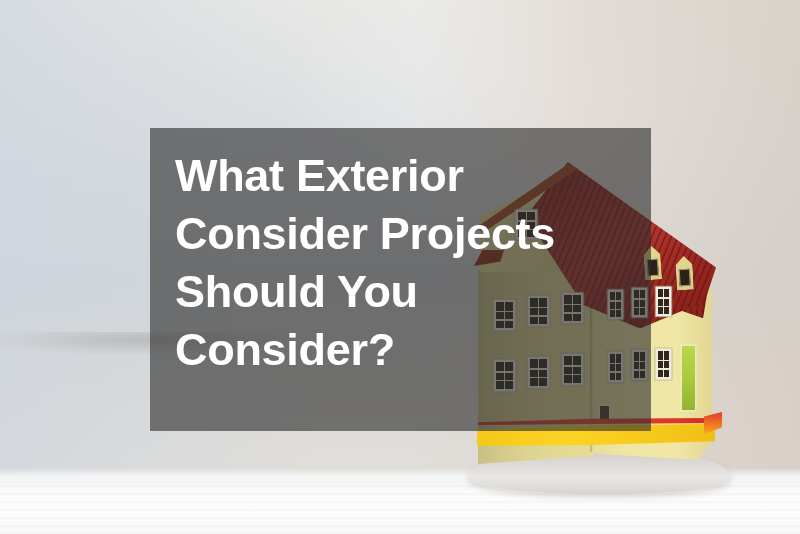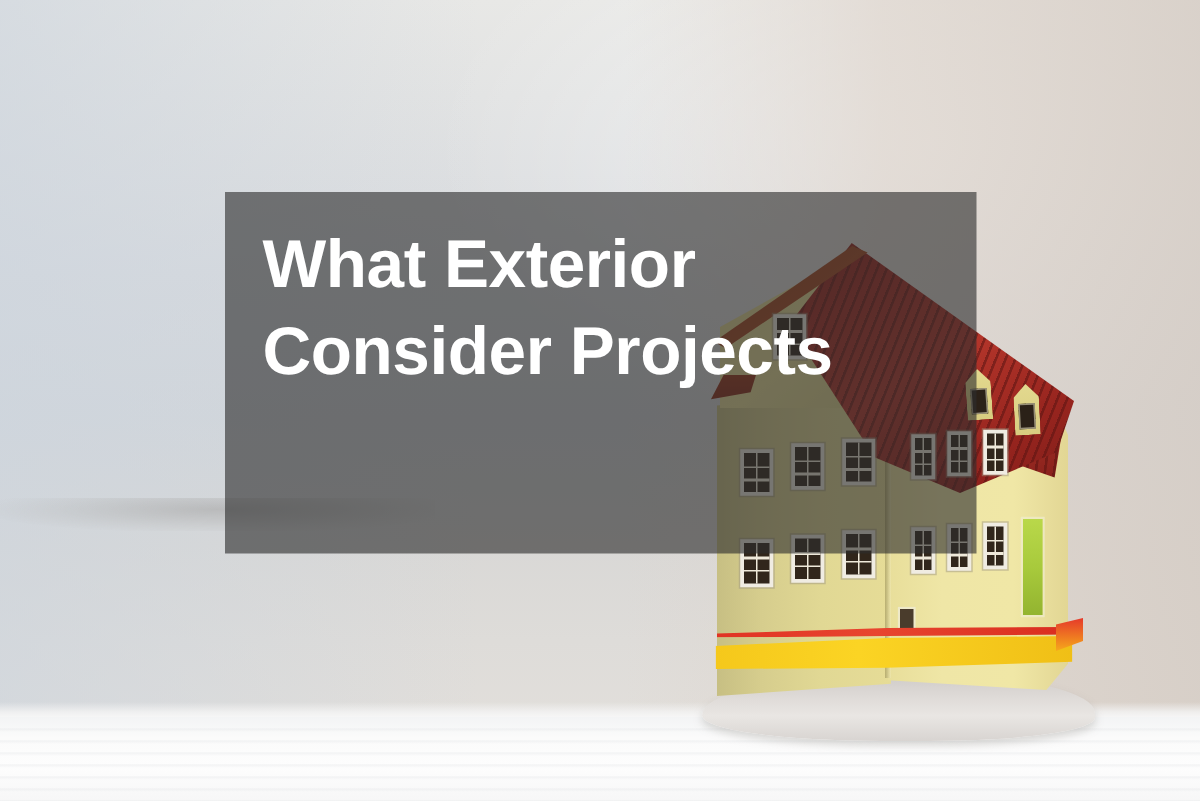--- a/index.html
+++ b/index.html
@@ -320,21 +320,21 @@
 
   
   .house, .base-shadow { filter: blur(0.45px); }
 
   
   .overlay {
     position: absolute;
     left: 150px;
     top: 128px;
     width: 501px;
-    height: 241px;
+    height: 303px;
     background: rgba(45,45,45,0.62);
   }
   .title {
     position: absolute;
     left: 25px;
     top: 19px;
     width: 460px;
     margin: 0;
     color: #ffffff;
     font-family: "Liberation Sans", sans-serif;
@@ -428,16 +428,18 @@
 
     <div class="band-red"></div>
     <div class="band-yellow"></div>
     <div class="band-red-right"></div>
   </div>
 
   <div class="overlay">
     <h1 class="title">
       <span class="ln">What Exterior</span>
       <span class="ln">Consider Projects</span>
+      <span class="ln">Should You</span>
+      <span class="ln">Consider?</span>
     </h1>
   </div>
 
 </div>
 
 </body></html>

